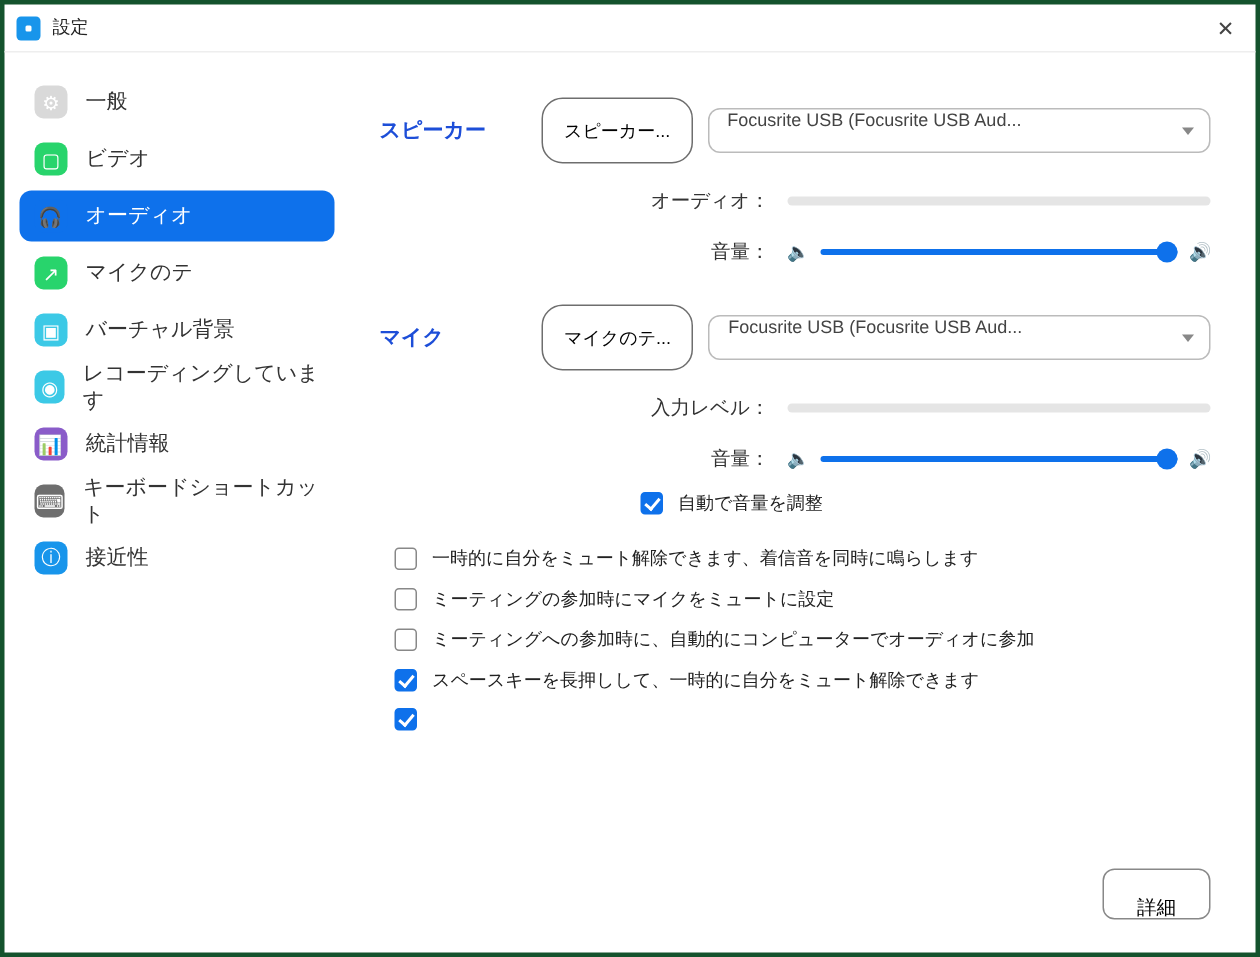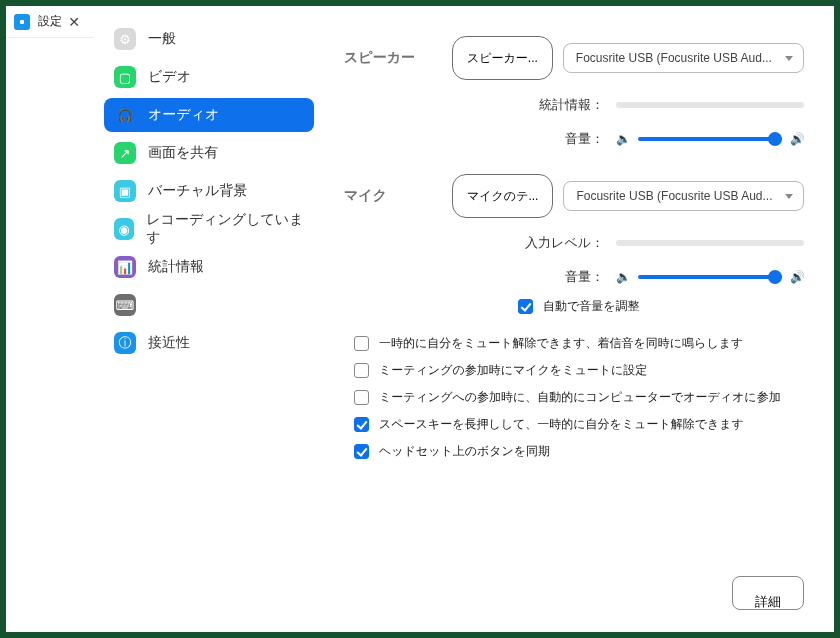--- a/index.html
+++ b/index.html
@@ -1,34 +1,34 @@
 <!DOCTYPE html>
 <html><head>
 <meta charset="utf-8">
 <style>
 * { box-sizing: border-box; margin: 0; padding: 0; font-family: "Segoe UI", "Meiryo", sans-serif; }
 body { background: #fff; width: 840px; height: 638px; overflow: hidden; }
-.window { width: 100%; height: 100%; border: 6px solid #14532d; display: flex; flex-direction: row; }
+.window { width: 100%; height: 100%; border: 3px solid #14532d; display: flex; flex-direction: column; }
 .titlebar { height: 32px; display: flex; align-items: center; padding: 0 8px; border-bottom: 1px solid #eee; }
 .titlebar .icon-box { width: 16px; height: 16px; background: #1895eb; border-radius: 3px; margin-right: 8px; display: flex; align-items: center; justify-content: center; }
 .titlebar .icon-box::after { content: ""; width: 4px; height: 4px; background: #fff; border-radius: 1px; }
 .titlebar-title { font-size: 12px; color: #222; }
 .titlebar-close { margin-left: auto; width: 24px; text-align: center; font-size: 14px; color: #444; cursor: pointer; }
 .main { flex: 1; display: flex; }
 .sidebar { width: 230px; padding: 16px 10px; }
 .sidebar-item { display: flex; align-items: center; height: 34px; padding: 0 10px; border-radius: 8px; cursor: pointer; color: #333; font-size: 14px; margin-bottom: 4px; }
 .sidebar-item.active { background: #0e71eb; color: #fff; }
 .sidebar-item .icon { width: 22px; height: 22px; border-radius: 6px; margin-right: 12px; display: flex; align-items: center; justify-content: center; font-size: 13px; color: #fff; }
 .sidebar-item.active .icon { background: rgba(255,255,255,0.25); }
 .content { flex: 1; padding: 30px 30px 10px 20px; position: relative; display: flex; flex-direction: column; }
 .row { display: flex; align-items: center; margin-bottom: 16px; }
-.section-label { width: 108px; font-size: 14px; color: #737373; font-weight: 600; }
+.section-label { width: 108px; font-size: 14px; color: #1d4ed8; font-weight: 600; }
 .sub-label { width: 160px; text-align: right; font-size: 13px; color: #333; padding-right: 12px; }
 .test-btn { border: 1px solid #6e6e6e; background: #fff; border-radius: 14px; height: 44px; padding: 12px 14px; font-size: 12px; cursor: pointer; margin-right: 10px; }
-.dropdown { border: 1px solid #bbb; background: #fff; border-radius: 8px; height: 30px; padding: 0 26px 0 12px; font-size: 12px; display: flex; align-items: center; position: relative; flex: 1; color: #444; cursor: pointer; }
+.dropdown { border: 1px solid #bbb; background: #fff; border-radius: 8px; height: 30px; padding: 0 26px 0 12px; font-size: 12px; display: flex; align-items: flex-start; position: relative; flex: 1; color: #444; cursor: pointer; }
 .dropdown::after { content: ""; position: absolute; right: 10px; top: 12px; border-left: 4px solid transparent; border-right: 4px solid transparent; border-top: 5px solid #888; }
 .level-bar { flex: 1; height: 6px; background: #e5e5e5; border-radius: 3px; }
 .slider-wrap { flex: 1; display: flex; align-items: center; gap: 8px; }
 .vol-icon { width: 14px; font-size: 12px; color: #3c8ce7; }
 .slider-track { flex: 1; height: 4px; background: #0e71eb; border-radius: 2px; position: relative; }
 .slider-thumb { position: absolute; right: 0; top: -5px; width: 14px; height: 14px; background: #0e71eb; border-radius: 50%; }
 .checkbox-row { display: flex; align-items: center; font-size: 12px; color: #222; margin-bottom: 10px; padding-left: 10px; cursor: pointer; }
 .checkbox-row.indented { padding-left: 174px; margin-top: -4px; }
 .cb { width: 15px; height: 15px; border: 1.5px solid #888; border-radius: 3px; margin-right: 10px; position: relative; flex-shrink: 0; }
 .cb.checked { background: #0e71eb; border-color: #0e71eb; }
@@ -55,54 +55,55 @@
         <div class="sidebar-item">
           <div class="icon" style="background: rgb(40, 212, 108);">▢</div>
           <span>ビデオ</span>
         </div>
         <div class="sidebar-item active">
           <div class="icon" style="background: rgb(14, 113, 235);">🎧</div>
           <span>オーディオ</span>
         </div>
         <div class="sidebar-item">
           <div class="icon" style="background: rgb(40, 212, 108);">↗</div>
-          <span>画面を共有</span>
+          <span>マイクのテ</span>
         </div>
         <div class="sidebar-item">
           <div class="icon" style="background: rgb(60, 201, 230);">▣</div>
           <span>バーチャル背景</span>
         </div>
         <div class="sidebar-item">
           <div class="icon" style="background: rgb(60, 201, 230);">◉</div>
           <span>レコーディングしています</span>
         </div>
         <div class="sidebar-item">
           <div class="icon" style="background: rgb(138, 92, 201);">📊</div>
           <span>統計情報</span>
         </div>
         <div class="sidebar-item">
           <div class="icon" style="background: rgb(110, 110, 110);">⌨</div>
+          <span>キーボードショートカット</span>
         </div>
         <div class="sidebar-item">
           <div class="icon" style="background: rgb(24, 149, 235);">ⓘ</div>
           <span>接近性</span>
         </div>
       </div>
 
     <div class="content">
 
       <div class="row">
         <div class="section-label">スピーカー</div>
         <button class="test-btn">スピーカー...</button>
         <div class="dropdown">
             <span>Focusrite USB (Focusrite USB Aud...</span>
           </div>
       </div>
       <div class="row">
-        <div class="sub-label" style="width:272px">統計情報：</div>
+        <div class="sub-label" style="width:272px">オーディオ：</div>
         <div class="level-bar"></div>
       </div>
       <div class="row">
         <div class="sub-label" style="width:272px">音量：</div>
         <div class="slider-wrap">
           <span class="vol-icon">🔈</span>
           <div class="slider-track">
               <div class="slider-thumb"></div>
             </div>
           <span class="vol-icon">🔊</span>
@@ -151,20 +152,19 @@
           <div class="checkbox-row">
             <div class="cb"></div>
             <span>ミーティングへの参加時に、自動的にコンピューターでオーディオに参加</span>
           </div>
           <div class="checkbox-row">
             <div class="cb checked"></div>
             <span>スペースキーを長押しして、一時的に自分をミュート解除できます</span>
           </div>
           <div class="checkbox-row">
             <div class="cb checked"></div>
-            <span>ヘッドセット上のボタンを同期</span>
           </div>
         </div>
 
       <button class="footer-btn">詳細</button>
     </div>
   </div>
 </div>
 
 </body></html>

